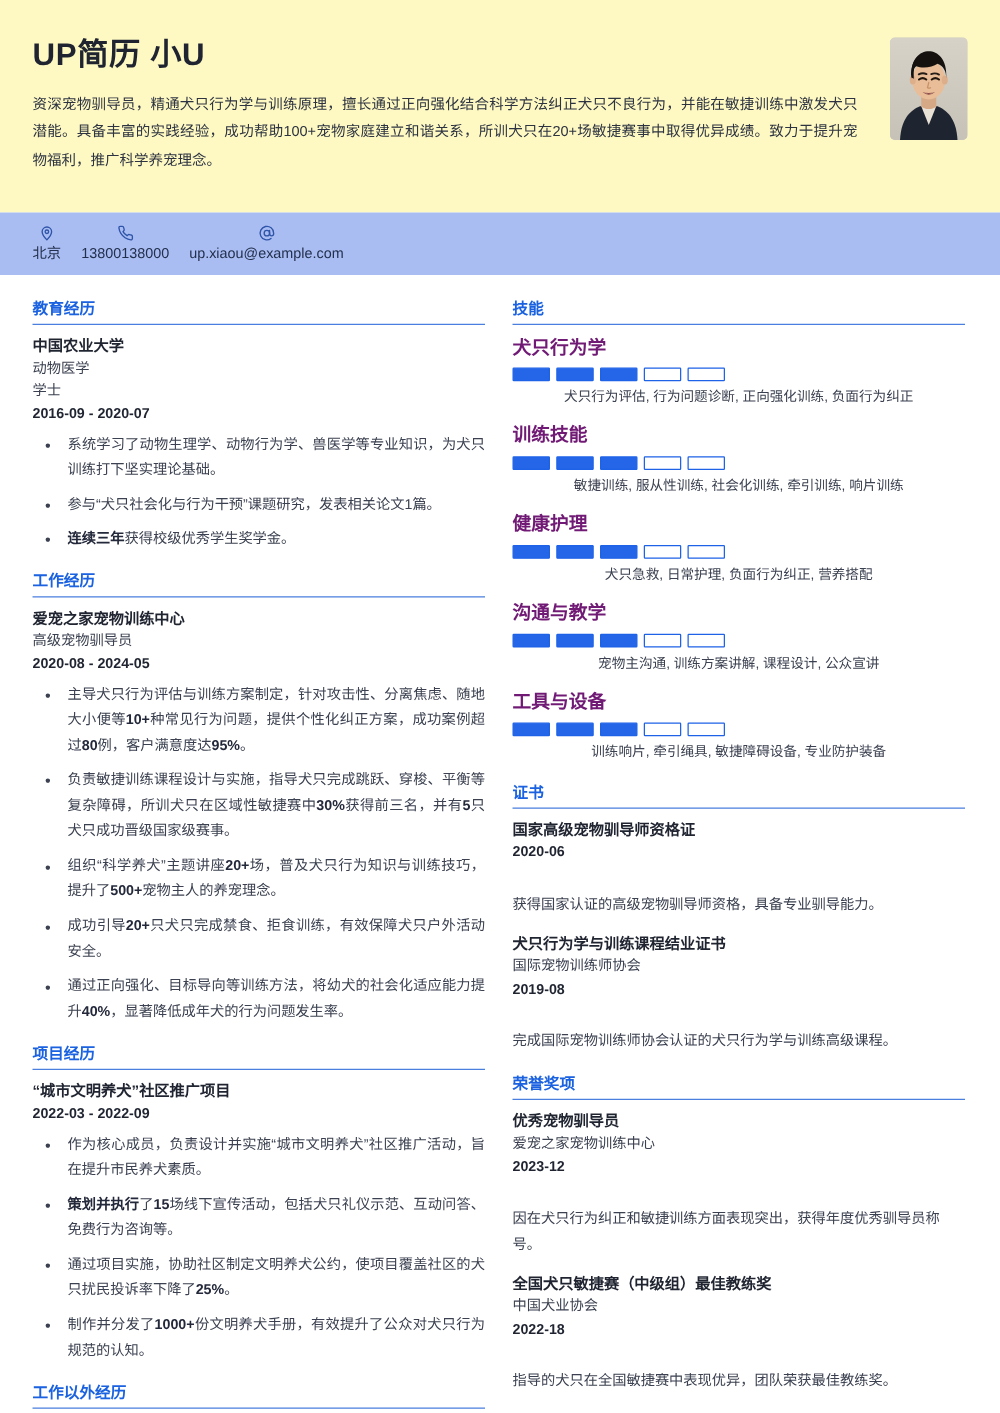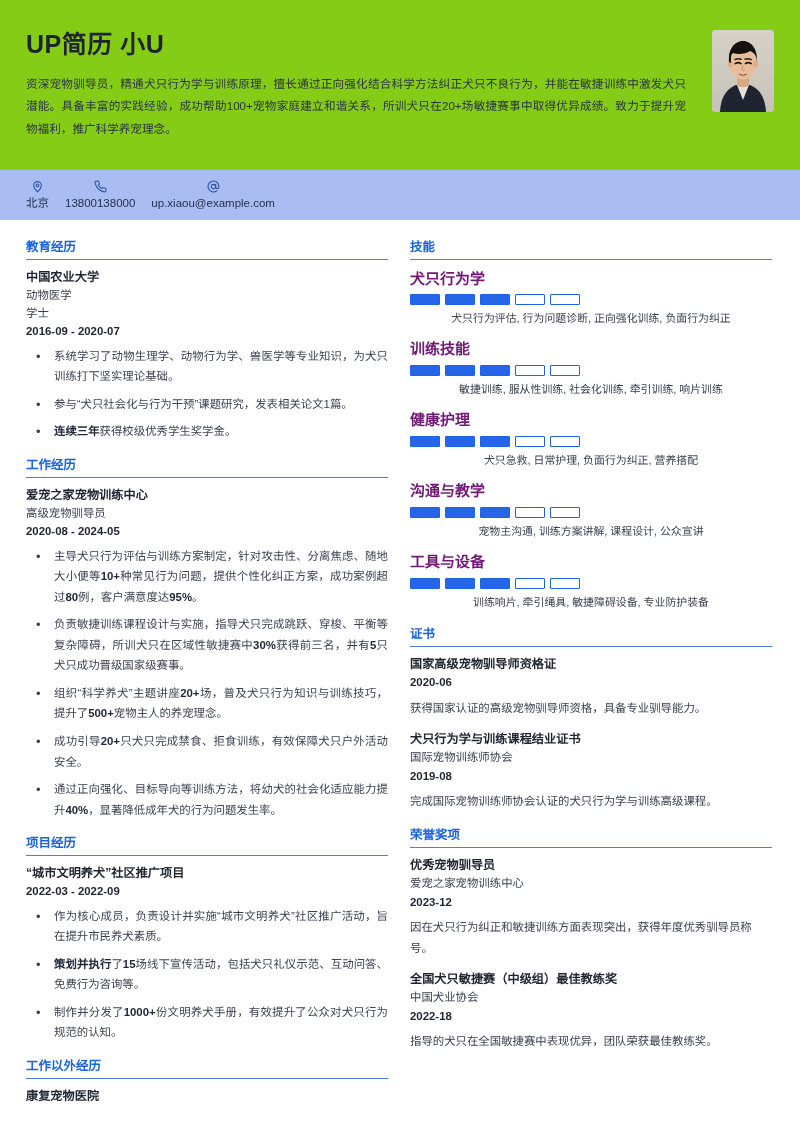--- a/index.html
+++ b/index.html
@@ -12,21 +12,21 @@
     width: 800px; height: 1130px;
     overflow: hidden;
     font-family: "Liberation Sans", "DejaVu Sans", sans-serif;
     color: #333333;
     -webkit-font-smoothing: antialiased;
   }
   .page { width: 800px; height: 1130px; position: relative; background:#fff; overflow:hidden; }
 
   
   .header {
-    background: #84cc16;
+    background: #fef9c3;
     padding: 26px 26px 22px 26px;
     display: flex;
     align-items: flex-start;
     gap: 0;
     min-height: 170px;
   }
   .header-text { flex: 1 1 auto; min-width: 0; padding-top: 4px; }
   .name {
     font-size: 25px;
     font-weight: bold;
@@ -107,21 +107,21 @@
     font-size: 11.4px;
     font-weight: bold;
     color: #1f2430;
     line-height: 1.7;
     margin-bottom: 2px;
   }
   .e-desc {
     font-size: 11.4px;
     color: #3b4150;
     line-height: 1.85;
-    margin-top: 5px;
+    margin-top: 21px;
   }
 
   ul.bullets {
     margin: 4px 0 0 0;
     padding: 0 0 0 4px;
     list-style: none;
   }
   ul.bullets li {
     position: relative;
     padding-left: 24px;
@@ -276,20 +276,21 @@
           </div>
         </div>
         <div class="section">
           <div class="section-title">项目经历</div>
           <div class="entry">
             <div class="e-title">“城市文明养犬”社区推广项目</div>
             <div class="e-date">2022-03 - 2022-09</div>
             <ul class="bullets">
               <li>作为核心成员，负责设计并实施“城市文明养犬”社区推广活动，旨在提升市民养犬素质。</li>
               <li><b>策划并执行</b>了<b>15</b>场线下宣传活动，包括犬只礼仪示范、互动问答、免费行为咨询等。</li>
+              <li>通过项目实施，协助社区制定文明养犬公约，使项目覆盖社区的犬只扰民投诉率下降了<b>25%</b>。</li>
               <li>制作并分发了<b>1000+</b>份文明养犬手册，有效提升了公众对犬只行为规范的认知。</li>
             </ul>
           </div>
         </div>
         <div class="section">
           <div class="section-title">工作以外经历</div>
           <div class="entry">
             <div class="e-title">康复宠物医院</div>
           </div>
         </div>

